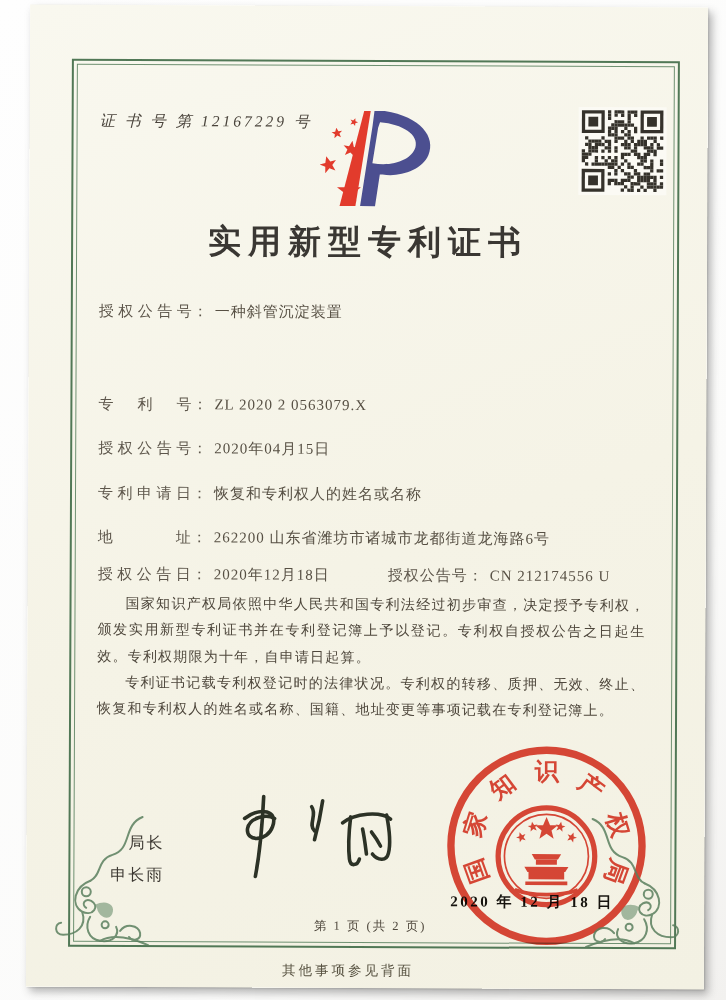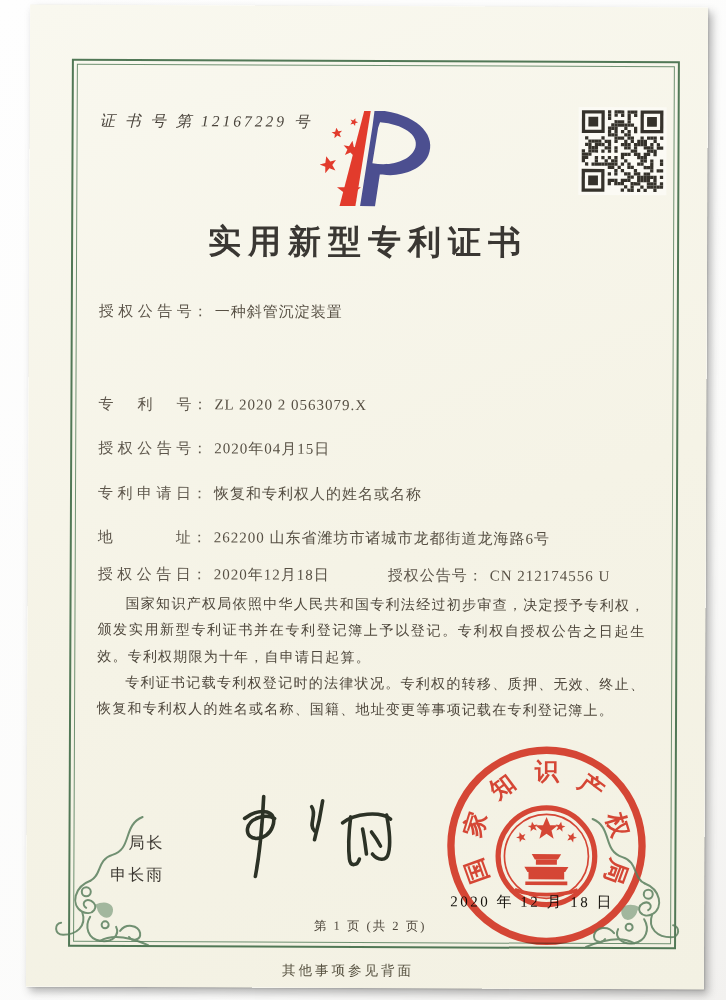--- a/index.html
+++ b/index.html
@@ -36,21 +36,21 @@
   .grant-col{position:absolute;left:290px;top:0;white-space:nowrap;font-family:Liberation Serif, serif;}
   .paras{left:70px;top:586px;width:548px;}
   .paras p{
     margin:0;font-size:14px;color:#4e473c;line-height:1.88;
     letter-spacing:1.2px;text-indent:2em;text-align:justify;
   }
   .commissioner{left:84px;top:822px;font-size:16px;color:#3c3832;letter-spacing:2px;line-height:2.0;text-align:right;}
   .sig{left:188px;top:779px;}
   .seal{left:415px;top:734px;mix-blend-mode:multiply;opacity:.92;}
   .seal-date{
-    left:424px;top:886px;font-size:15px;font-weight:400;color:#17140f;
+    left:424px;top:886px;font-size:15px;font-weight:700;color:#17140f;
     letter-spacing:2.5px;mix-blend-mode:multiply;
   }
   .footer-page{
     left:42px;top:912px;width:604px;text-align:center;
     font-size:12.5px;color:#4e473c;letter-spacing:2px;
   }
   .back-note{
     left:42px;top:956px;width:560px;text-align:center;
     font-size:13.5px;color:#55503f;letter-spacing:3px;
   }

